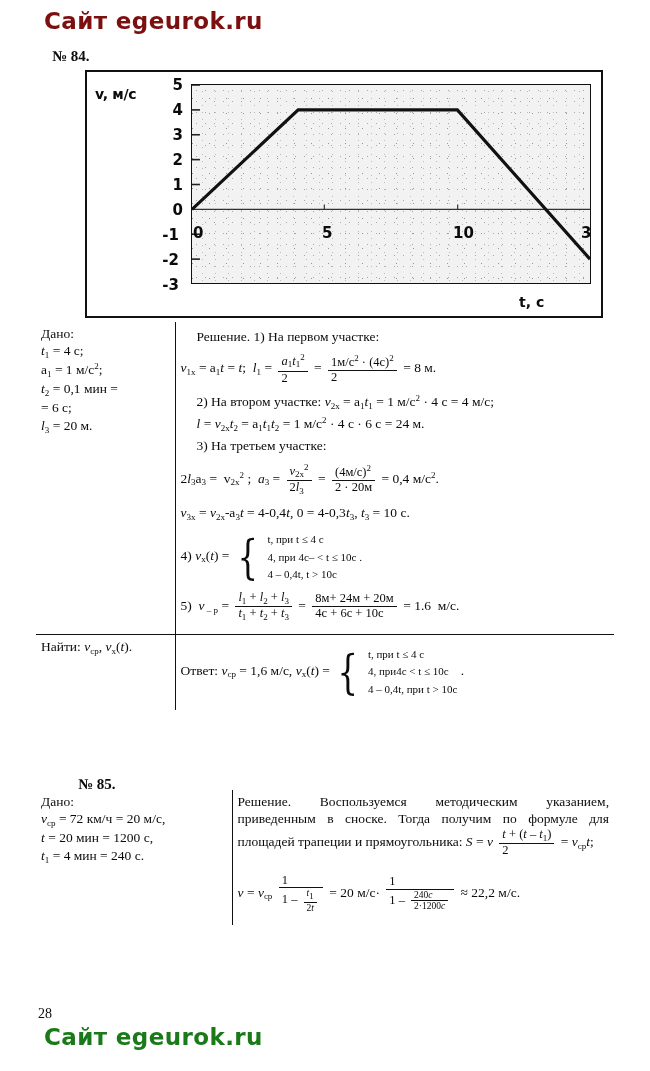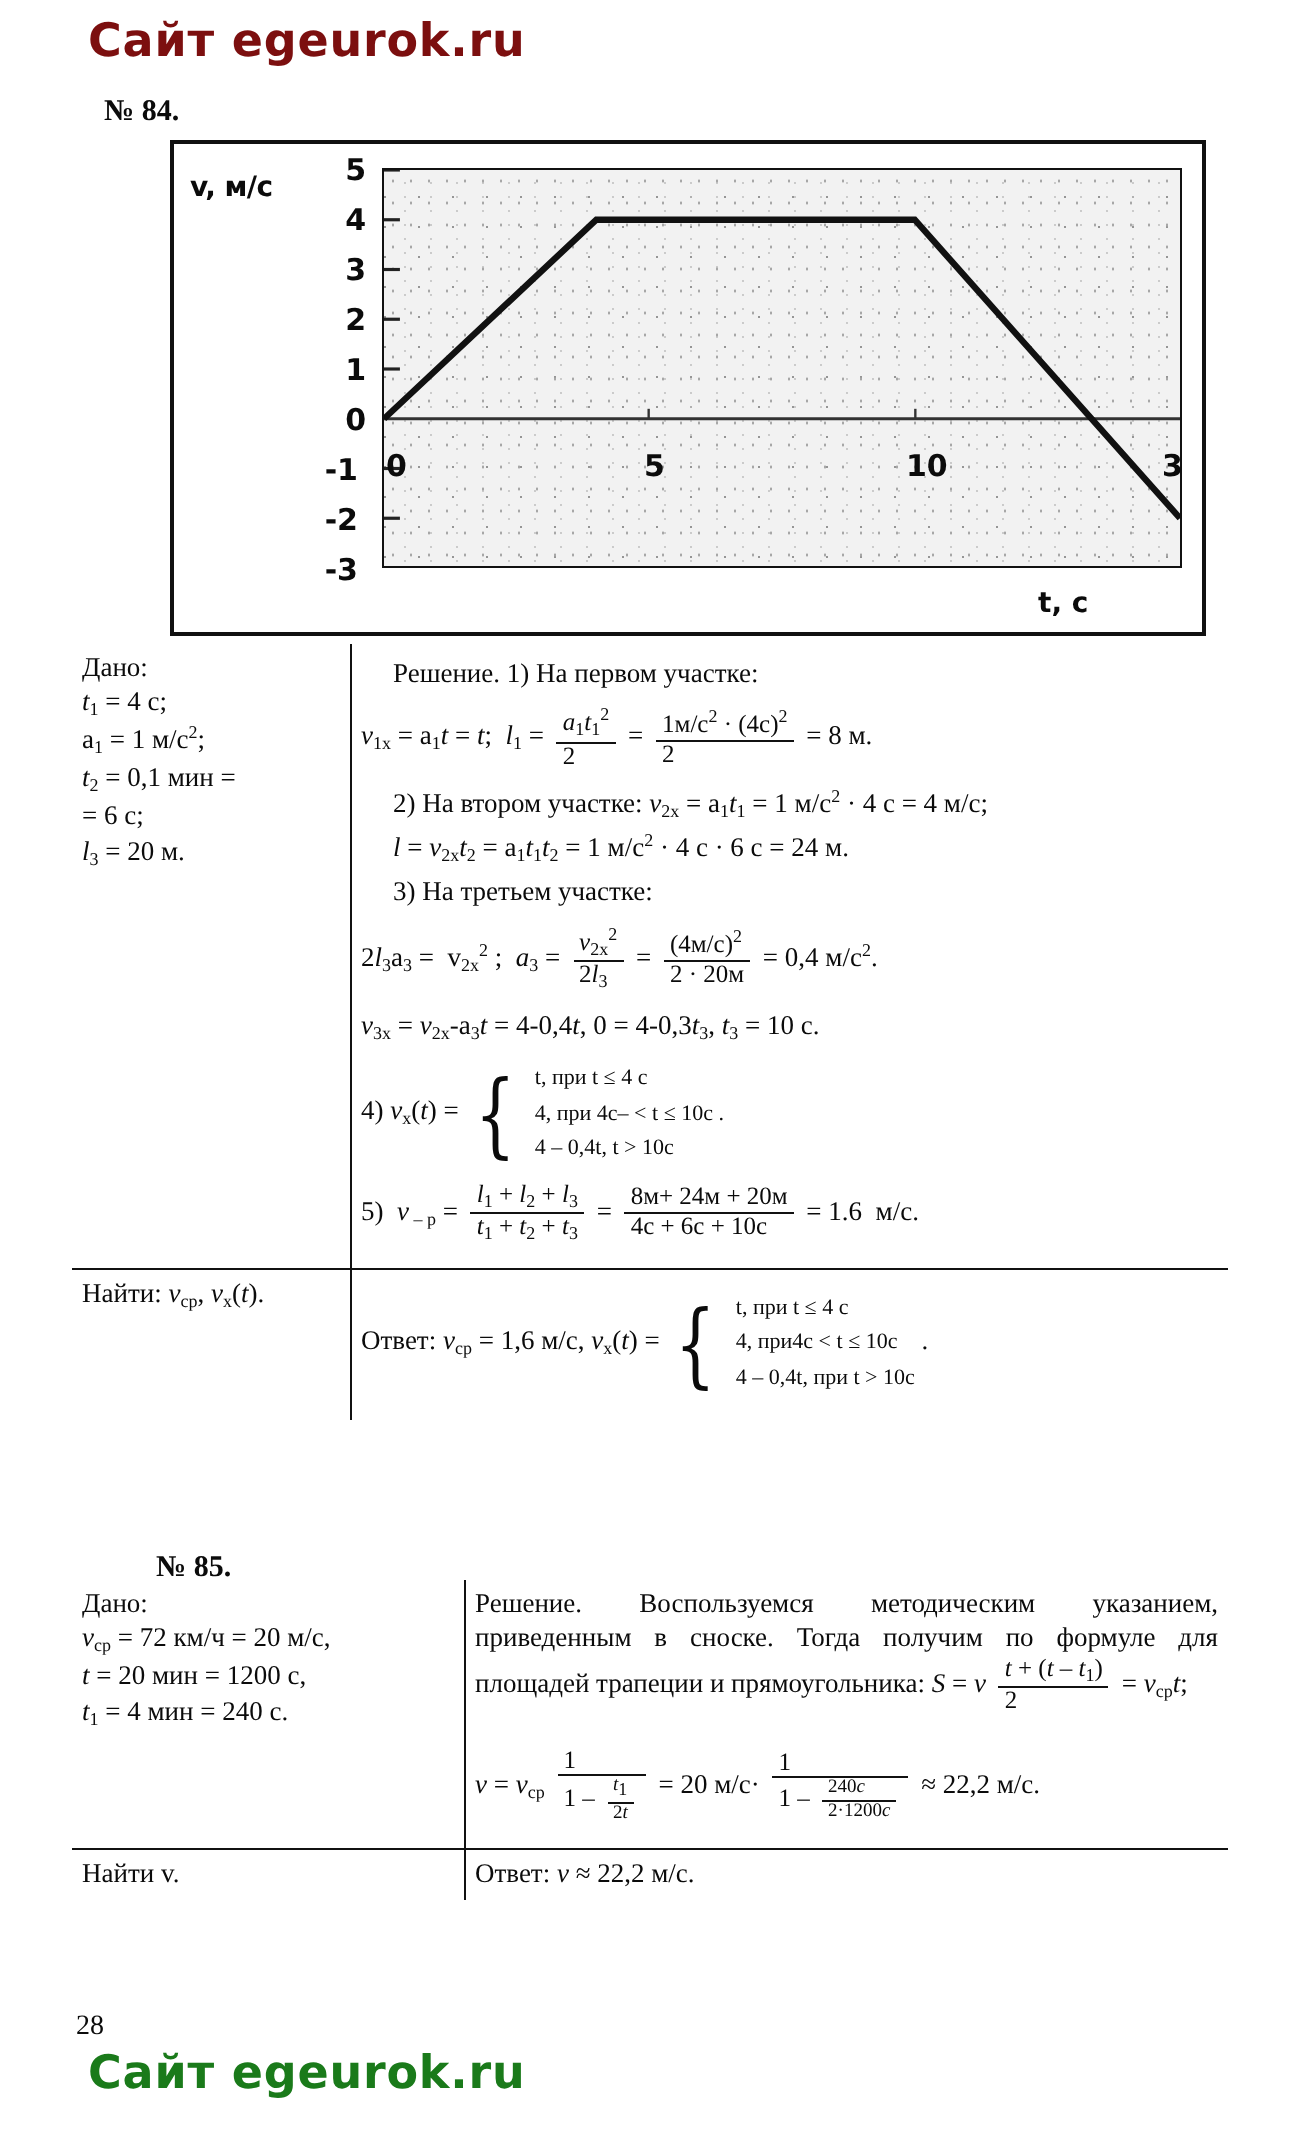--- a/index.html
+++ b/index.html
@@ -319,27 +319,18 @@
         </span>
         = 20 м/с·
         <span class="frac">
           <span class="num">1</span>
           <span class="den">1 – <span class="frac sm"><span class="num">240<i>с</i></span><span class="den">2·1200<i>с</i></span></span></span>
         </span>
         ≈ 22,2 м/с.
       </div>
     </td>
   </tr>
-  <tr>
-    <td class="col-left rowline-top">
-      <span>Найти v.</span>
-    </td>
-    <td class="cell-div rowline-top">
-      <span>Ответ:</span>
-      <i>v</i> ≈ 22,2 м/с.
-    </td>
-  </tr>
 </tbody>
   </table>
 
 <div id="pagenum">28</div>
 
 <div class="watermark" id="wm-bottom">Сайт egeurok.ru</div>
 
 </body></html>

